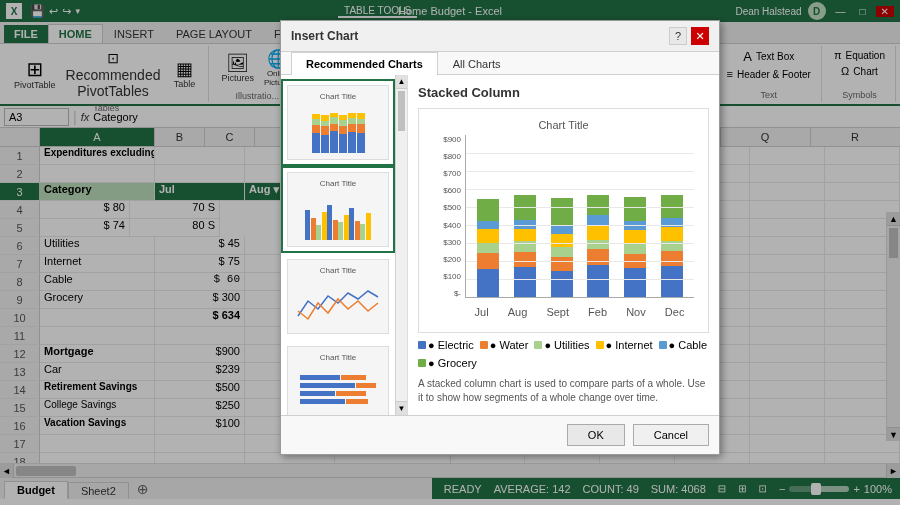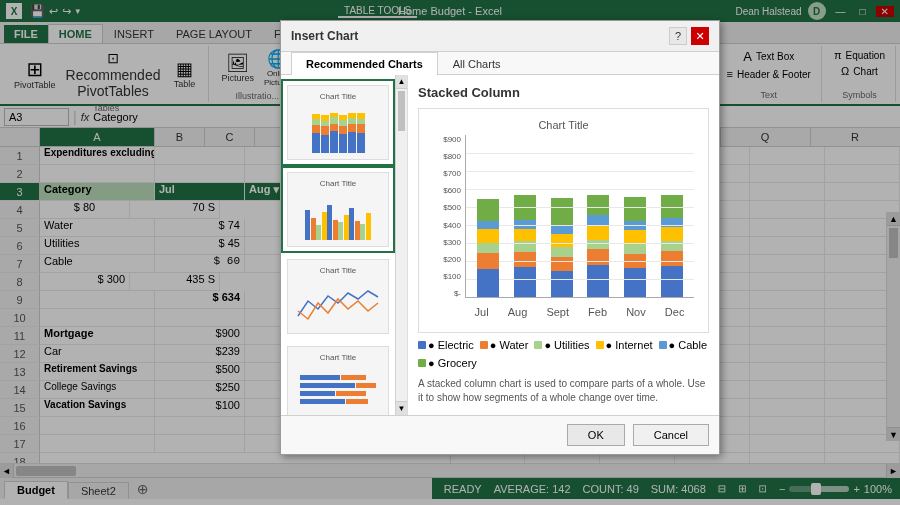--- a/index.html
+++ b/index.html
@@ -482,44 +482,49 @@
           <div class="cell" style="width:50px;"></div>
         </div>
 
         <div class="grid-row">
           <div class="cell selected bold" style="width:115px; background:#bce0bc;">Category</div>
           <div class="cell header-cell" style="width:50px;">Jul</div>
           <div class="cell header-cell" style="width:50px;">Aug ▾</div>
         </div>
 
         <div class="grid-row">
-          <div class="cell right" style="width:50px;text-align:center;">$ 80</div>
+          <div class="cell right" style="width:50px;">$ 80</div>
           <div class="cell right" style="width:50px;">70 S</div>
         </div>
 
         <div class="grid-row">
-          <div class="cell" style="width:115px;">Water</div>
           <div class="cell right" style="width:50px;">$ 74</div>
           <div class="cell right" style="width:50px;">80 S</div>
         </div>
 
         <div class="grid-row">
           <div class="cell" style="width:115px;">Utilities</div>
           <div class="cell right" style="width:50px;">$ 45</div>
           <div class="cell right" style="width:50px;">45 S</div>
         </div>
 
+        <div class="grid-row">
+          <div class="cell" style="width:115px;">Internet</div>
+          <div class="cell right" style="width:50px;">$ 75</div>
+          <div class="cell right" style="width:50px;">100 S</div>
+        </div>
 
         <div class="grid-row">
           <div class="cell" style="width:115px;">Cable</div>
           <div class="cell right" style="width:50px;font-family:Liberation Mono, monospace;">$ 60</div>
           <div class="cell right" style="width:50px;">55 S</div>
         </div>
 
         <div class="grid-row">
+          <div class="cell" style="width:115px;">Grocery</div>
           <div class="cell right" style="width:50px;">$ 300</div>
           <div class="cell right" style="width:50px;">435 S</div>
         </div>
 
         <div class="grid-row">
           <div class="cell" style="width:115px;"></div>
           <div class="cell right bold" style="width:50px;">$ 634</div>
           <div class="cell right bold" style="width:50px;">785 S</div>
         </div>
 

